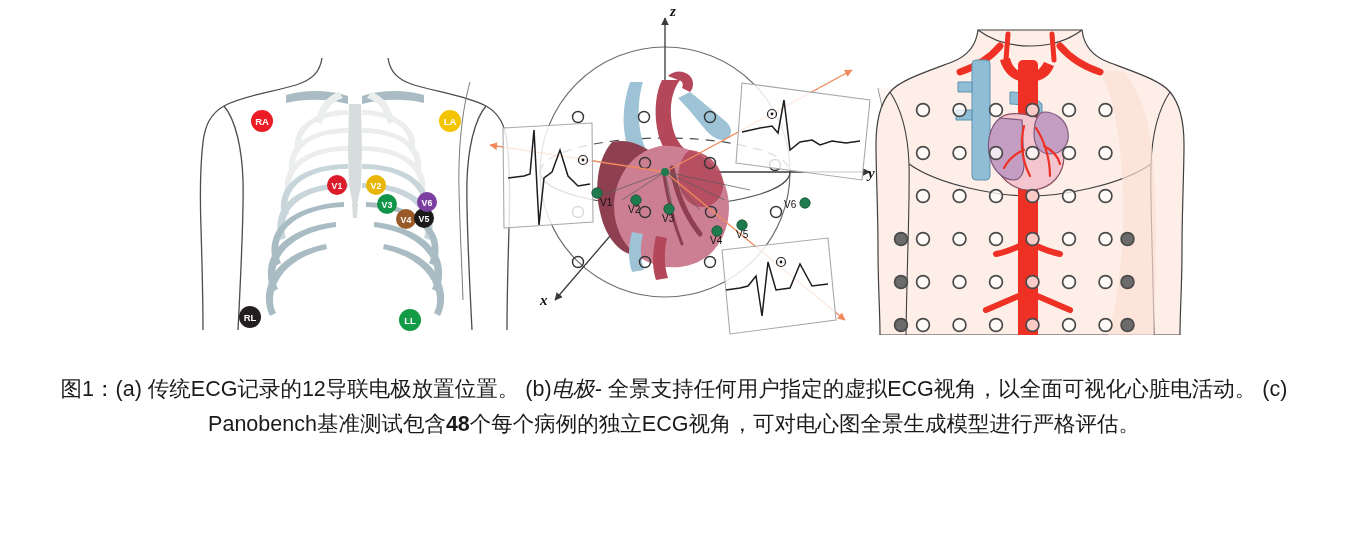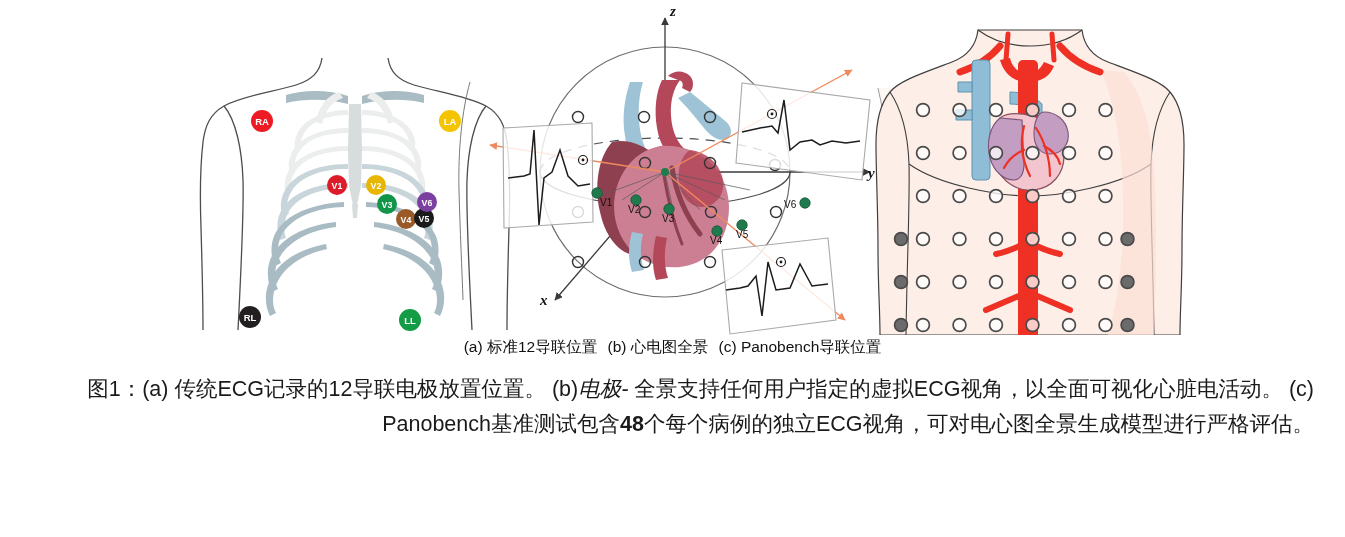--- a/index.html
+++ b/index.html
@@ -50,21 +50,21 @@
 
   
   #caption {
     position: absolute;
     left: 34px;
     top: 372px;
     width: 1280px;
     font-size: 21.5px;
     line-height: 35px;
     color: #1a1a1a;
-    text-align: right;
+    text-align: center;
   }
   #caption .cap-italic { font-style: italic; }
   #caption .cap-bold { font-weight: bold; }
   #caption .cap-label { }
 </style>
 </head>
 <body>
 
 <div id="figure-root">
 
@@ -423,23 +423,18 @@
             <circle cx="901" cy="282" r="6.4" fill="#6b6b6b" stroke="#4a4a4a" stroke-width="1.7"></circle>
             <circle cx="1127.5" cy="282" r="6.4" fill="#6b6b6b" stroke="#4a4a4a" stroke-width="1.7"></circle>
             <circle cx="901" cy="325" r="6.4" fill="#6b6b6b" stroke="#4a4a4a" stroke-width="1.7"></circle>
             <circle cx="1127.5" cy="325" r="6.4" fill="#6b6b6b" stroke="#4a4a4a" stroke-width="1.7"></circle>
           </g>
       </g>
 
     </svg>
   </div>
 
-  <div id="subcaption">
-    <span class="sc-part">(a) 标准12导联位置</span>
-    <span class="sc-part">(b) 心电图全景</span>
-    <span class="sc-part">(c) Panobench导联位置</span>
-  </div>
 
   <div id="caption">
     <span>图1：</span><span class="cap-label">(a)</span><span> 传统ECG记录的12导联电极放置位置。</span><span>&nbsp;</span><span class="cap-label">(b)</span><span class="cap-italic">电极-</span><span> 全景支持任何用户指定的虚拟ECG视角，以全面可视化心脏电活动。</span><span>&nbsp;</span><span class="cap-label">(c)</span><span> Panobench基准测试包含</span><span class="cap-bold">48</span><span>个每个病例的独立ECG视角，可对电心图全景生成模型进行严格评估。</span>
   </div>
 
 </div>
 
 </body></html>

